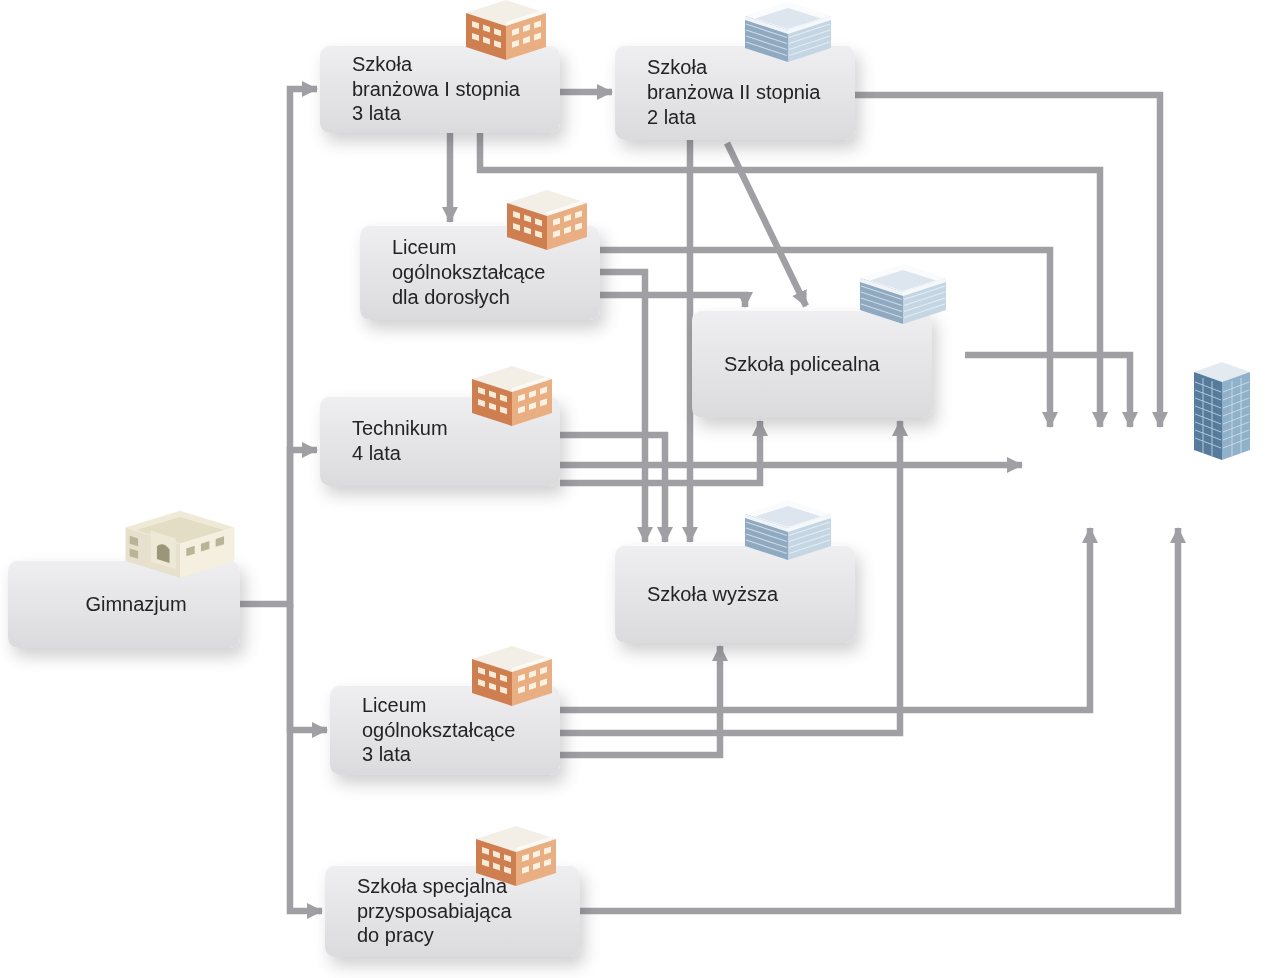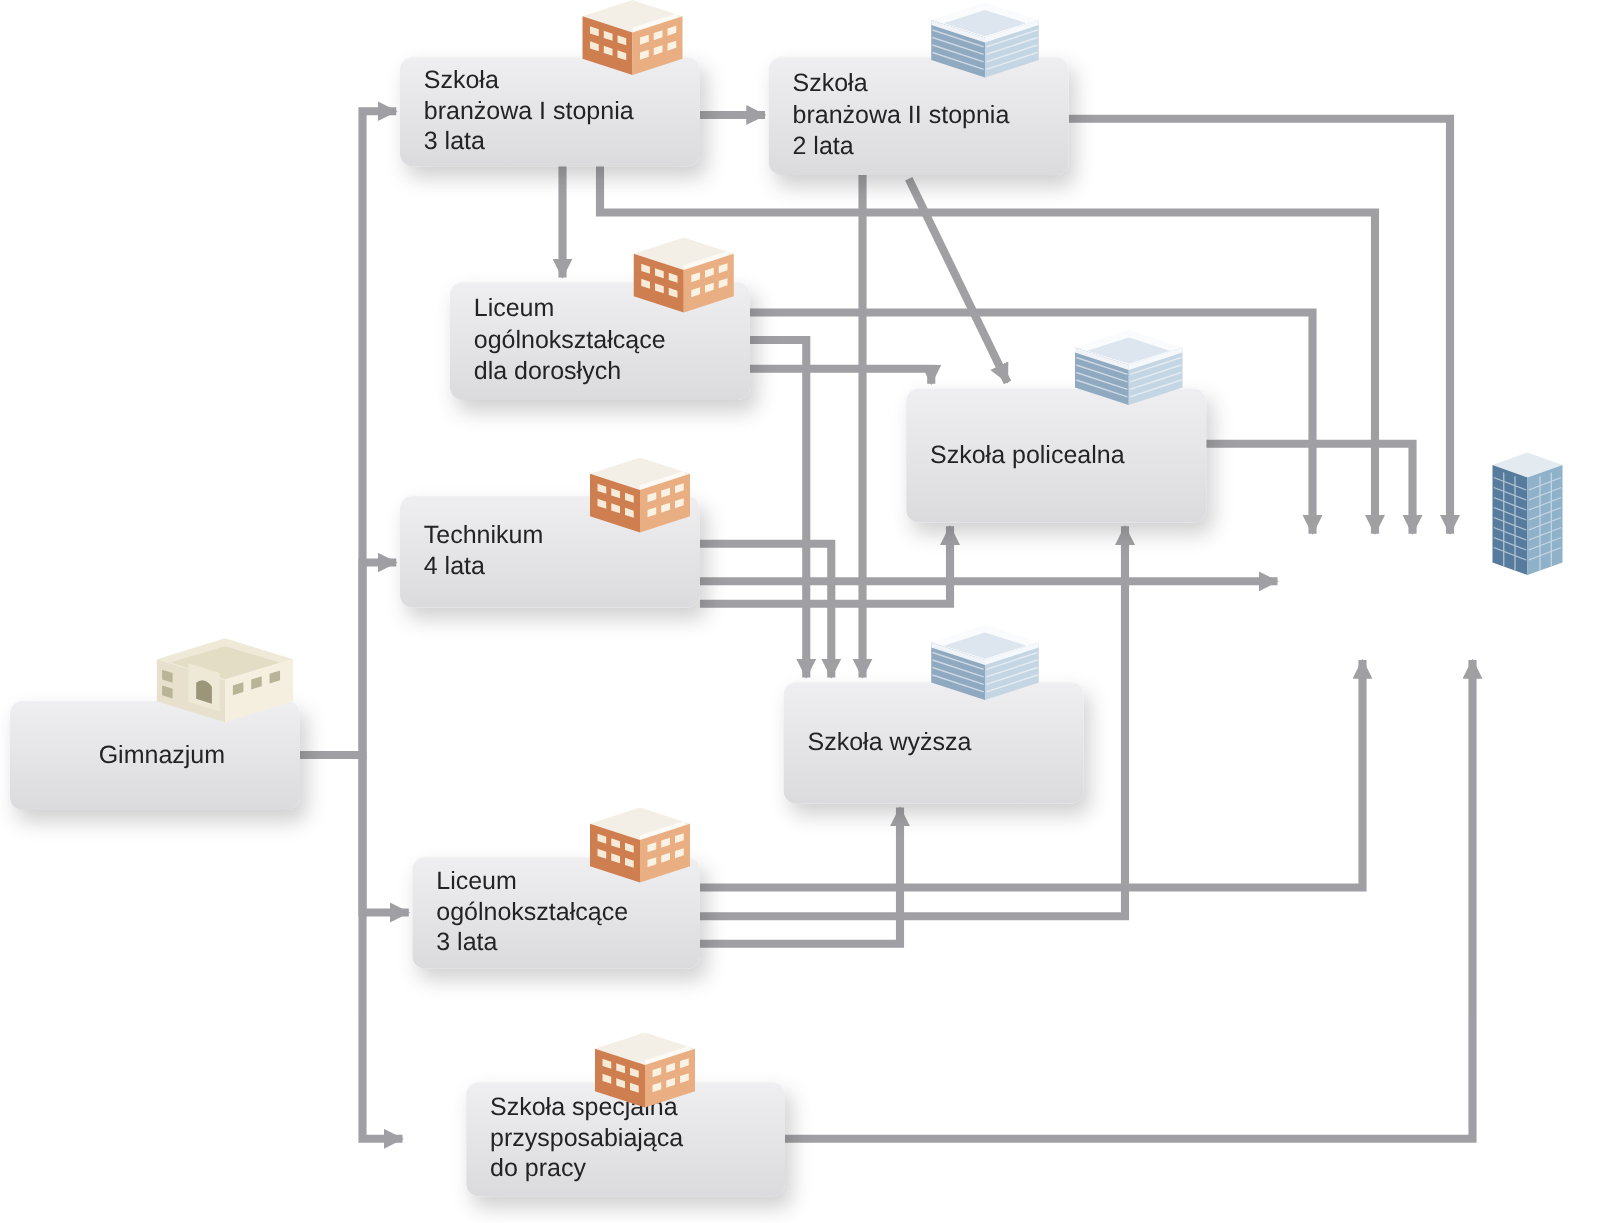--- a/index.html
+++ b/index.html
@@ -10,21 +10,21 @@
   }
   .arrow-layer { position:absolute; left:0; top:0; z-index:1; }
   .node {
     position:absolute; z-index:2;
     background:linear-gradient(180deg,#efeff1 0%, #e4e4e7 55%, #dbdbde 100%);
     border-radius:10px;
     box-shadow:5px 9px 16px rgba(45,45,52,.22), inset 0 1px 0 rgba(255,255,255,.65);
     display:flex; align-items:center;
   }
   .node .label {
-    padding-left:19px; padding-right:8px;
+    padding-left:32px; padding-right:8px;
     font-size:20px; line-height:1.24; color:#232327;
     white-space:pre-line;
   }
   .icon { position:absolute; z-index:3; pointer-events:none; }
   .icon svg { display:block; width:100%; height:100%; }
   .defs-svg { position:absolute; width:0; height:0; overflow:hidden; }
 </style>
 </head>
 <body>
 
@@ -162,36 +162,36 @@
   <div class="node" style="left:615px;top:45px;width:240px;height:95px;">
     <span class="label">Szkoła
 branżowa II stopnia
 2 lata</span>
   </div>
   <div class="node" style="left:360px;top:225px;width:240px;height:95px;">
     <span class="label">Liceum
 ogólnokształcące
 dla dorosłych</span>
   </div>
-  <div class="node" style="left:725px;top:310px;width:240px;height:108px;">
+  <div class="node" style="left:692px;top:310px;width:240px;height:108px;">
     <span class="label">Szkoła policealna</span>
   </div>
   <div class="node" style="left:320px;top:396px;width:240px;height:90px;align-items:center;">
     <span class="label">Technikum
 4 lata</span>
   </div>
-  <div class="node" style="left:615px;top:545px;width:240px;height:98px;margin-left:12px;">
+  <div class="node" style="left:615px;top:545px;width:240px;height:98px;">
     <span class="label">Szkoła wyższa</span>
   </div>
   <div class="node" style="left:330px;top:685px;width:230px;height:90px;">
     <span class="label">Liceum
 ogólnokształcące
 3 lata</span>
   </div>
-  <div class="node" style="left:325px;top:865px;width:255px;height:92px;margin-left:48px;">
+  <div class="node" style="left:325px;top:865px;width:255px;height:92px;">
     <span class="label">Szkoła specjalna
 przysposabiająca
 do pracy</span>
   </div>
 
   <span class="icon" style="left:115px;top:498px;width:130px;height:84px;">
     <svg viewBox="0 0 124 80">
         <use href="#sym-classic"></use>
       </svg>
   </span>

